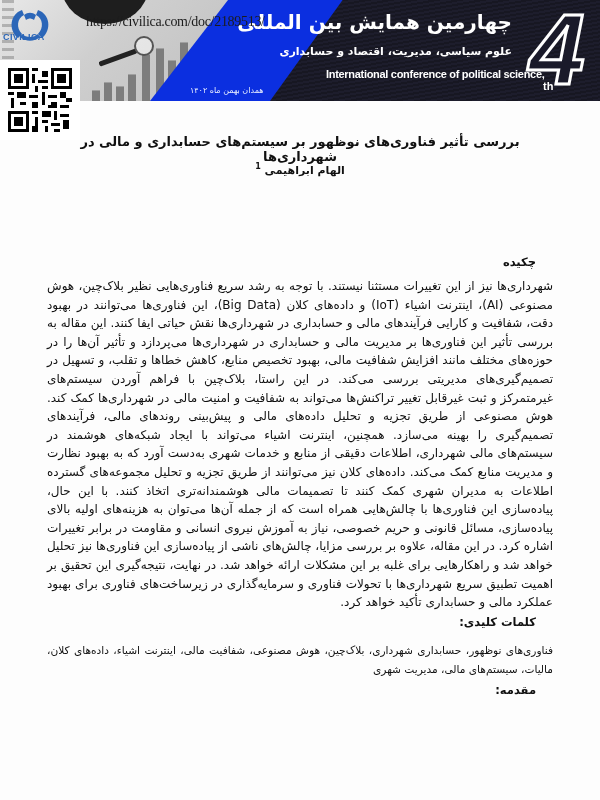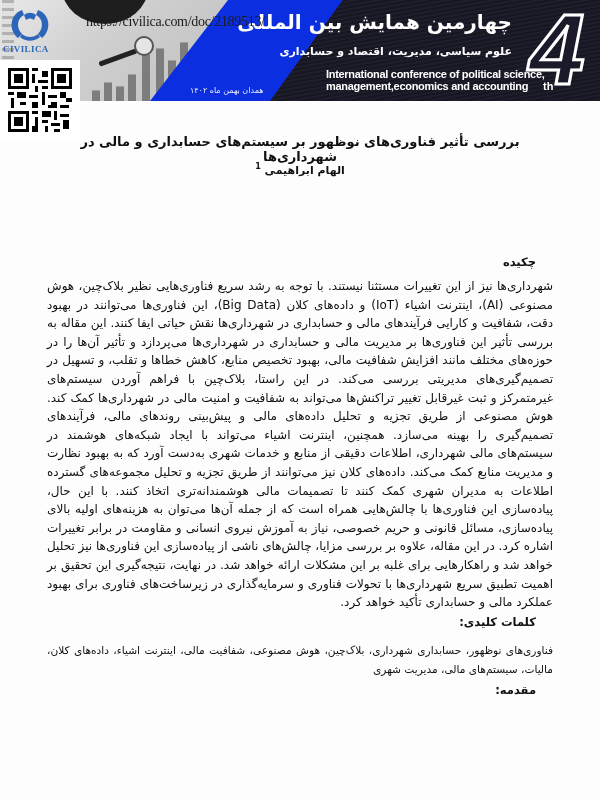--- a/index.html
+++ b/index.html
@@ -77,21 +77,21 @@
     font-size: 11px; font-weight: bold; color: #fff; margin-left: 16px;
   }
   .source-url {
     position: absolute; left: 86px; top: 14px; font-family: "Liberation Serif", serif;
     font-size: 14px; color: #1c1c1c; letter-spacing: -0.3px;
   }
   .civilica-logo {
     position: absolute; left: 4px; top: 4px; width: 52px; height: 48px;
   }
   .civilica-text {
-    position: absolute; left: 3px; top: 44px; font-family: Liberation Serif, serif;
+    position: absolute; left: 3px; top: 32px; font-family: Liberation Sans, sans-serif;
     font-size: 9px; color: #2b66b8; font-weight: bold; letter-spacing: 0.4px;
   }
   .qr {
     position: absolute; left: 0; top: 60px; width: 80px; height: 80px; background: #fff;
   }
   .qr svg { position: absolute; left: 8px; top: 8px; }
 
   
   .paper { position: absolute; left: 0; top: 101px; width: 600px; height: 699px; }
   .paper-title {
@@ -141,21 +141,20 @@
   </div>
   <div class="banner-blue"></div>
   <div class="banner-dark"></div>
 
   <div class="banner-date">همدان بهمن ماه ۱۴۰۲</div>
 
   <div class="conf-fa-title">چهارمین همایش بین المللی</div>
   <div class="conf-fa-sub">علوم سیاسی، مدیریت، اقتصاد و حسابداری</div>
   <div class="conf-en">
     <div>International conference of political science,</div>
-    <div>management,economics and accounting</div>
   </div>
   <div class="big-four">4</div>
   <div class="big-th">th</div>
 
   <svg class="civilica-logo" viewBox="0 0 52 48">
     <path d="M18 6 C6 10 4 26 14 34 L18 30 C12 24 13 14 20 11 Z" fill="#2b66b8"></path>
     <path d="M34 6 C46 10 48 26 38 34 L34 30 C40 24 39 14 32 11 Z" fill="#2b66b8"></path>
     <path d="M20 11 C24 8 28 8 32 11 L30 16 C27 14 25 14 22 16 Z" fill="#2b66b8"></path>
     <path d="M18 30 C22 34 30 34 34 30 L36 33 C30 38 22 38 16 33 Z" fill="#2b66b8"></path>
   </svg>

